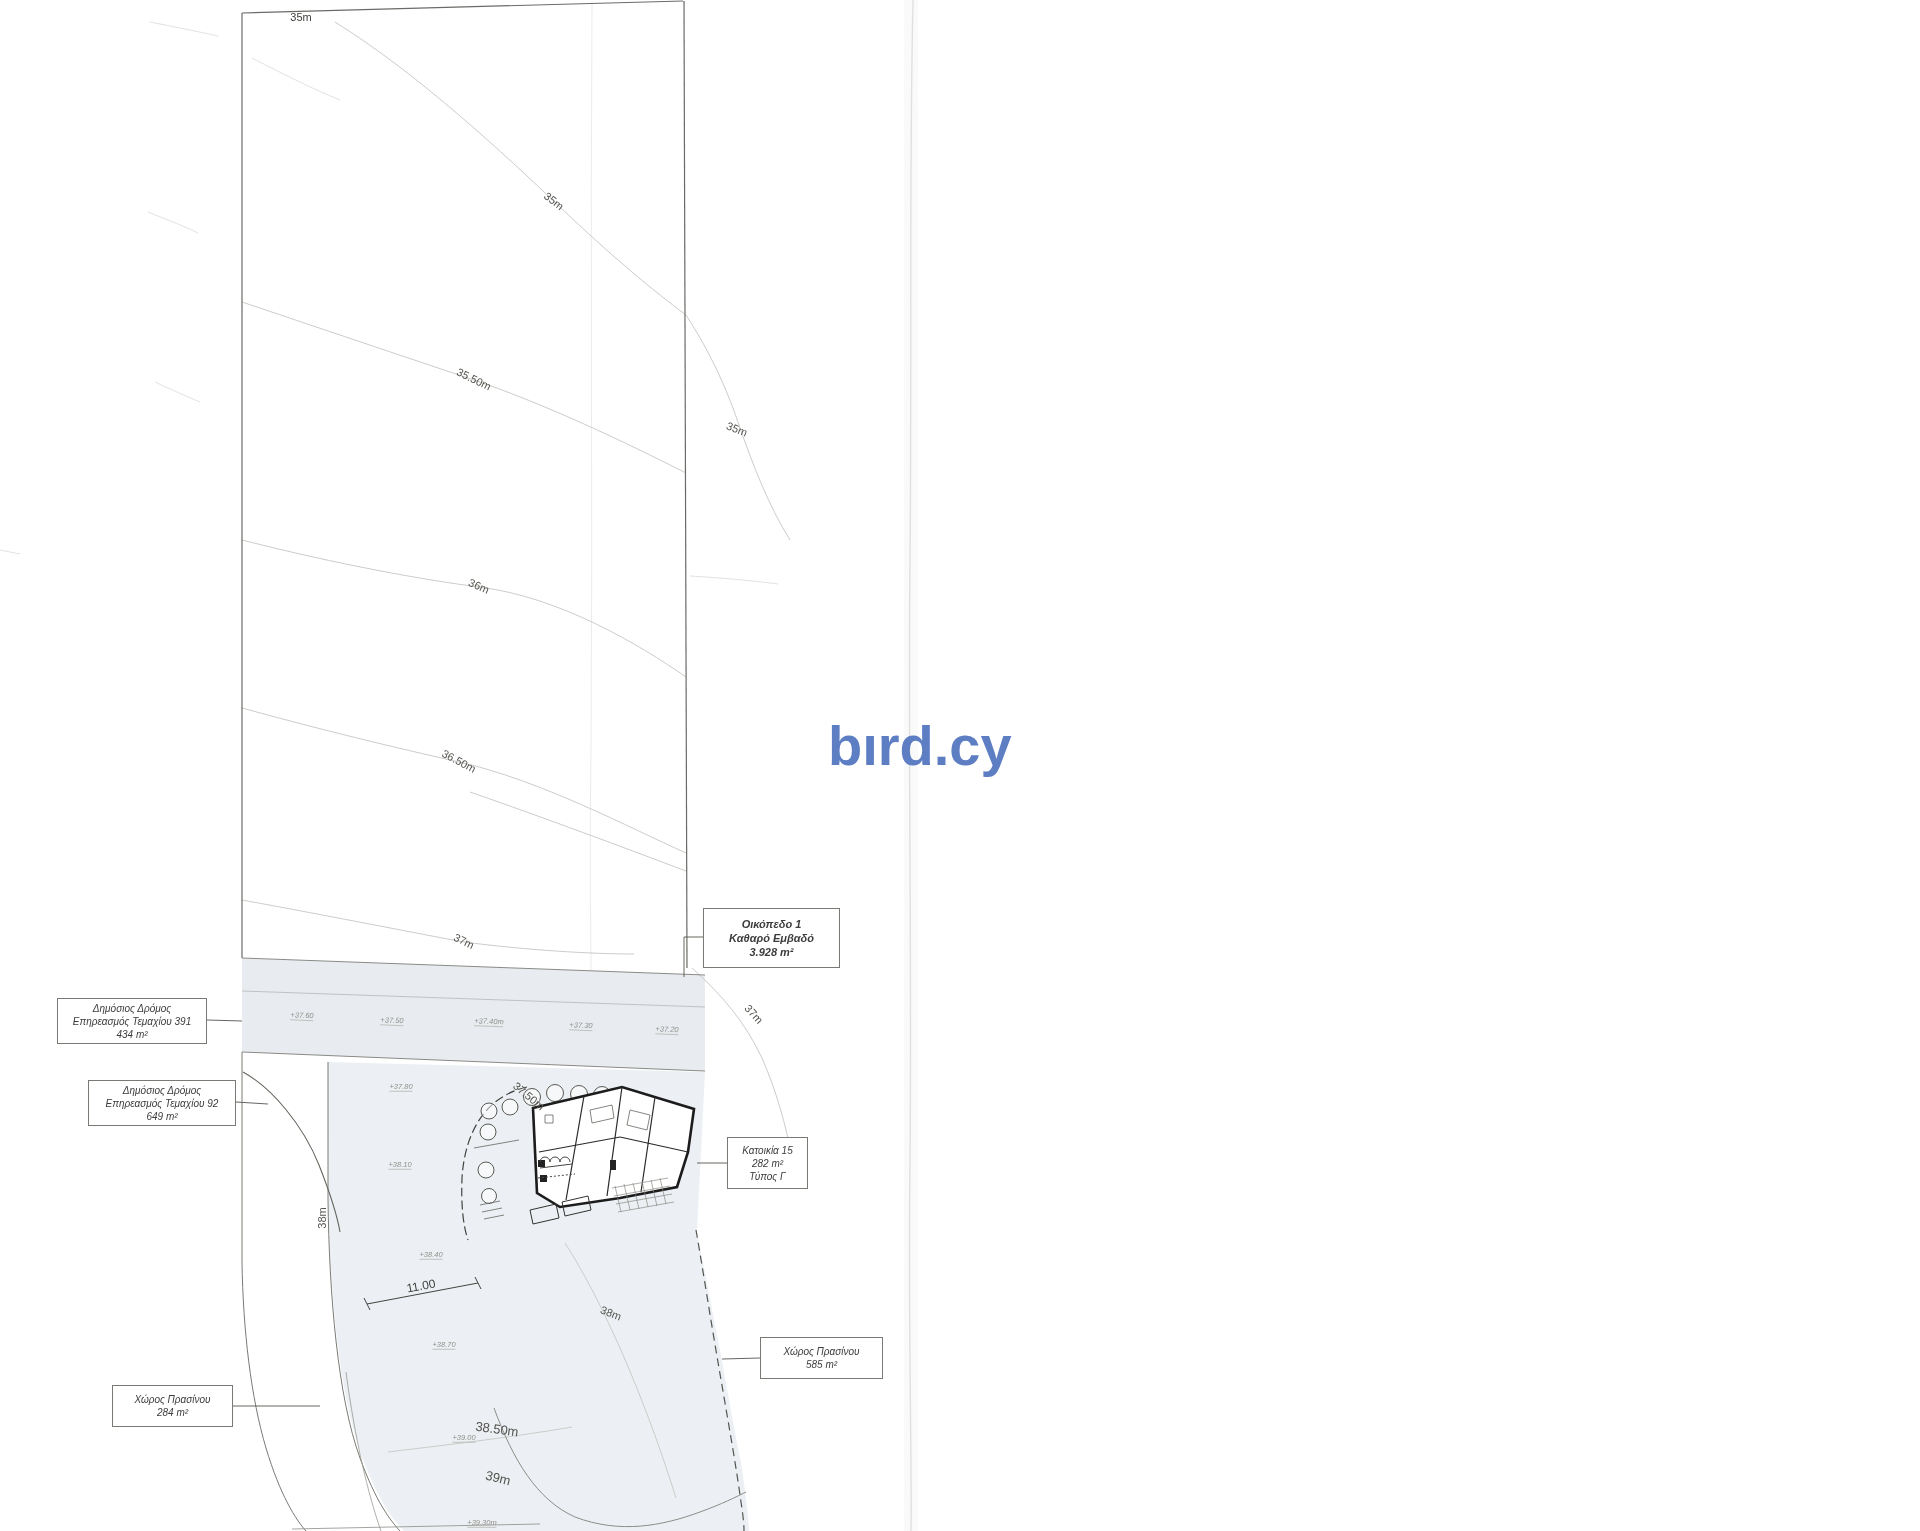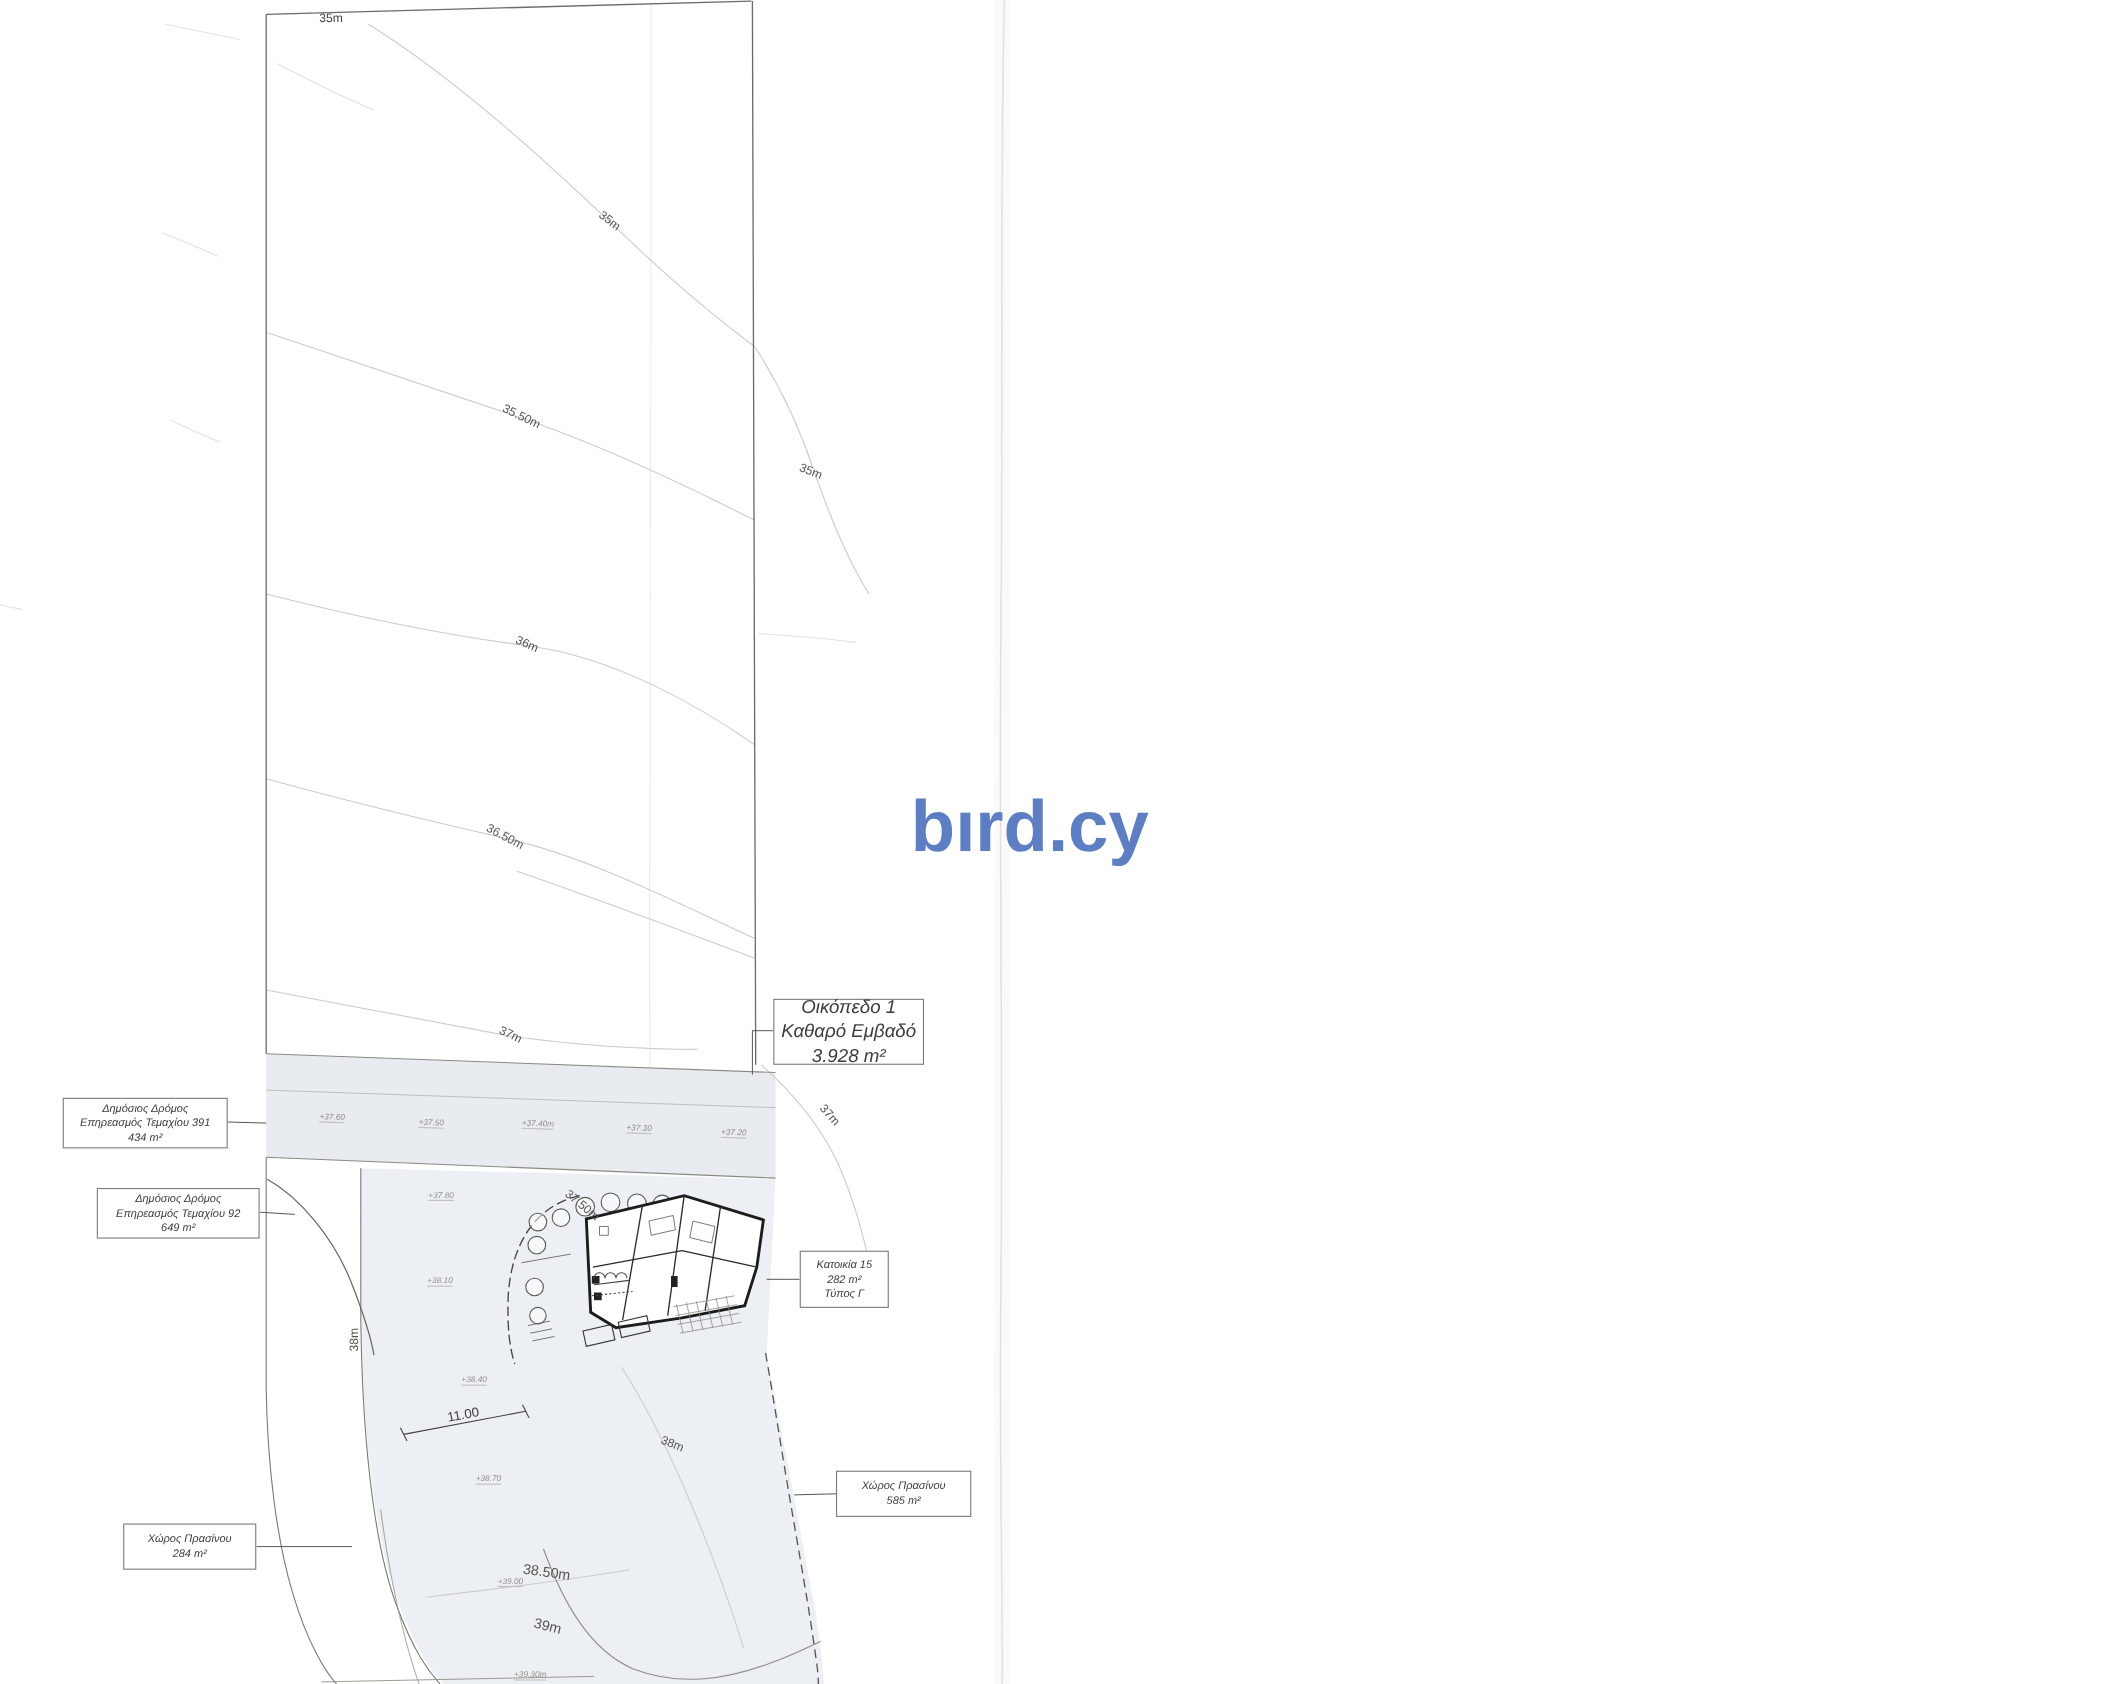--- a/index.html
+++ b/index.html
@@ -6,33 +6,33 @@
   .sheet{
     position:relative;width:1920px;height:1531px;background:#ffffff;overflow:hidden;
     font-family:"Liberation Sans", sans-serif;
   }
   .plan-svg{position:absolute;left:0;top:0;}
   .lbl-box{
     position:absolute;background:#ffffff;border:1px solid #7a7a74;color:#3c3c3c;
     font-style:italic;text-align:center;display:flex;flex-direction:column;justify-content:center;
     font-size:10px;line-height:1.3;padding:2px 4px;box-sizing:border-box;
   }
-  .lbl-box.big{font-size:17px;}
+  .lbl-box.big{font-size:11px;font-weight:bold;}
   .contour{
     position:absolute;color:#55554f;font-size:11px;white-space:nowrap;
     transform-origin:center center;
   }
   .spot{
     position:absolute;color:#90908a;font-size:7.5px;font-style:italic;white-space:nowrap;
     border-bottom:1px solid #c0c0ba;padding-bottom:0px;line-height:1;
   }
   .dim{position:absolute;color:#3d3d3a;font-size:12px;white-space:nowrap;}
   .edge-len{position:absolute;color:#3d3d3a;font-size:11px;white-space:nowrap;}
   .logo{
-    position:absolute;left:828px;top:718px;font-size:66px;font-weight:bold;
+    position:absolute;left:828px;top:718px;font-size:56px;font-weight:bold;
     letter-spacing:0px;line-height:1;white-space:nowrap;
   }
 </style>
 </head>
 <body>
 
 <div class="sheet">
 
   <svg class="plan-svg" width="1920" height="1531" viewBox="0 0 1920 1531">
 

